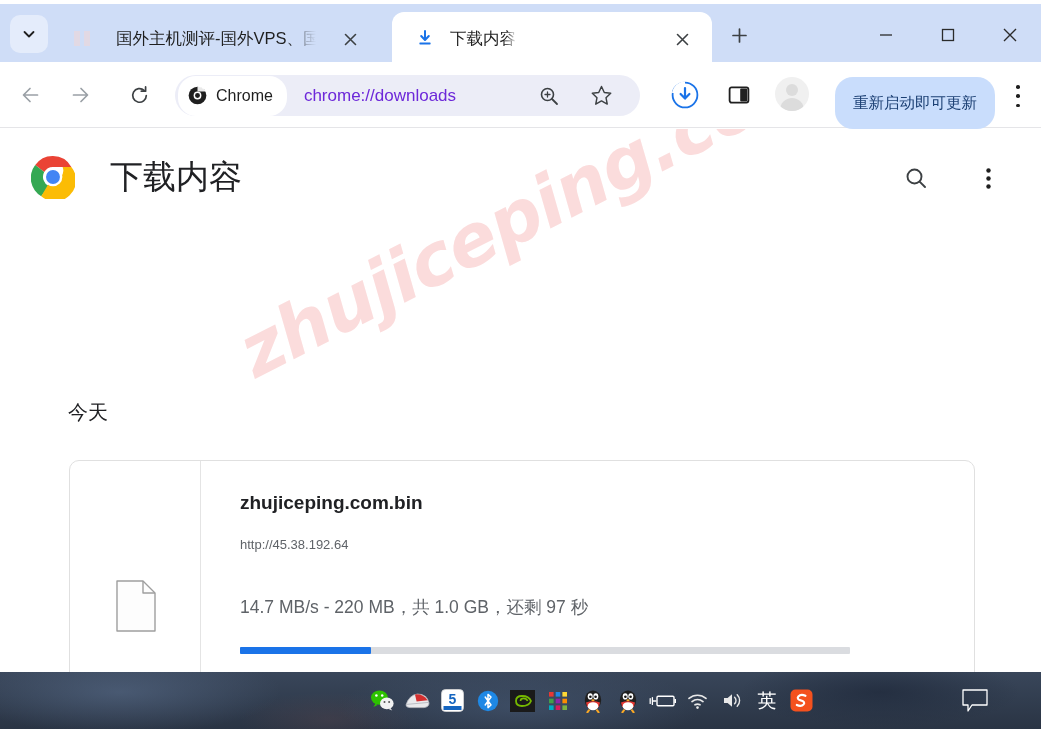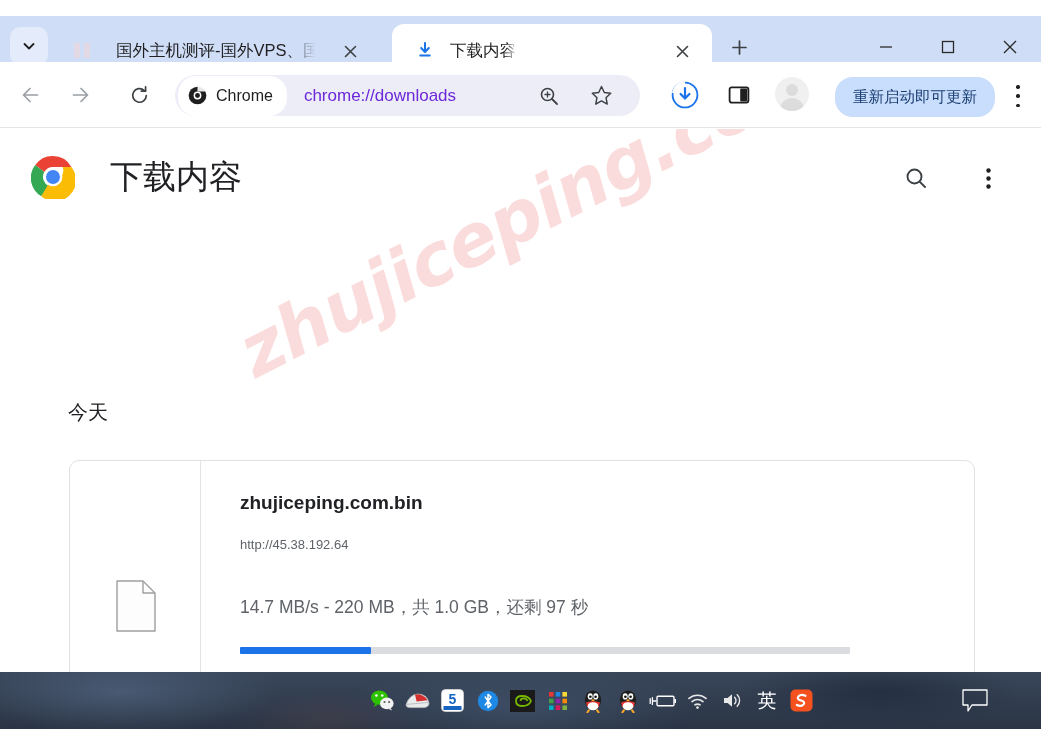--- a/index.html
+++ b/index.html
@@ -14,21 +14,21 @@
   #root {
     position: relative;
     width: 1041px;
     height: 729px;
     overflow: hidden;
   }
 
   
   .tabstrip {
     position: absolute;
-    top: 16px; left: 0;
+    top: 4px; left: 0;
     width: 1041px;
     height: 62px;
     background: #cfddf7;
   }
   .tab-chevron {
     position: absolute;
     left: 10px; top: 11px;
     width: 38px; height: 38px;
     border-radius: 10px;
     background: #e4ecfb;
@@ -182,21 +182,21 @@
     position: absolute;
     top: 14px;
     width: 38px; height: 38px;
     display: flex; align-items: center; justify-content: center;
     border-radius: 50%;
     cursor: pointer;
   }
   .update-btn {
     position: absolute;
     right: 46px; top: 15px;
-    height: 40px;
+    height: 52px;
     padding: 0 18px;
     background: #c9ddfc;
     border-radius: 18px;
     display: flex; align-items: center;
     font-size: 15.5px;
     color: #1b3f73;
     cursor: pointer;
     white-space: nowrap;
   }
   .avatar {

